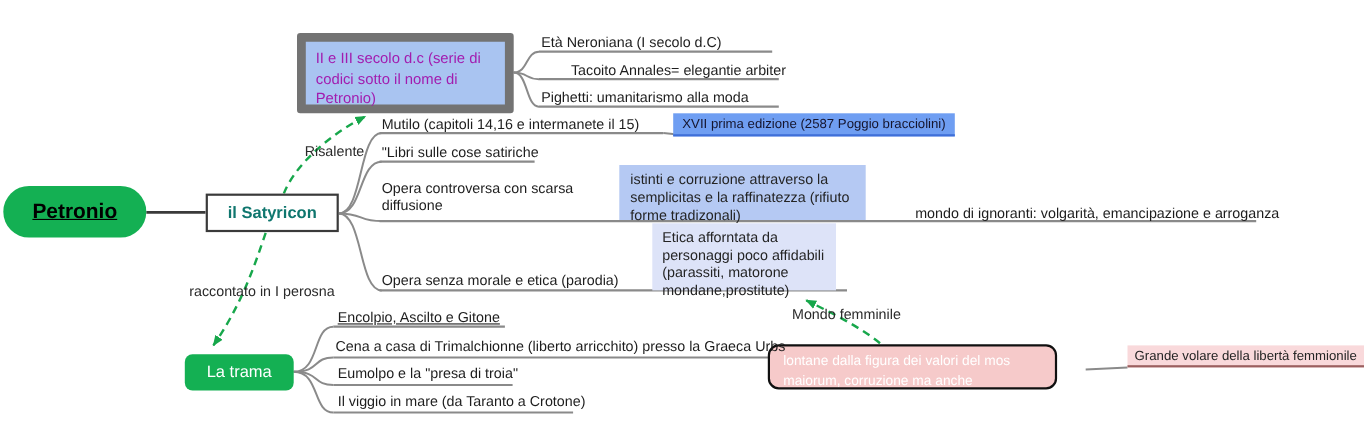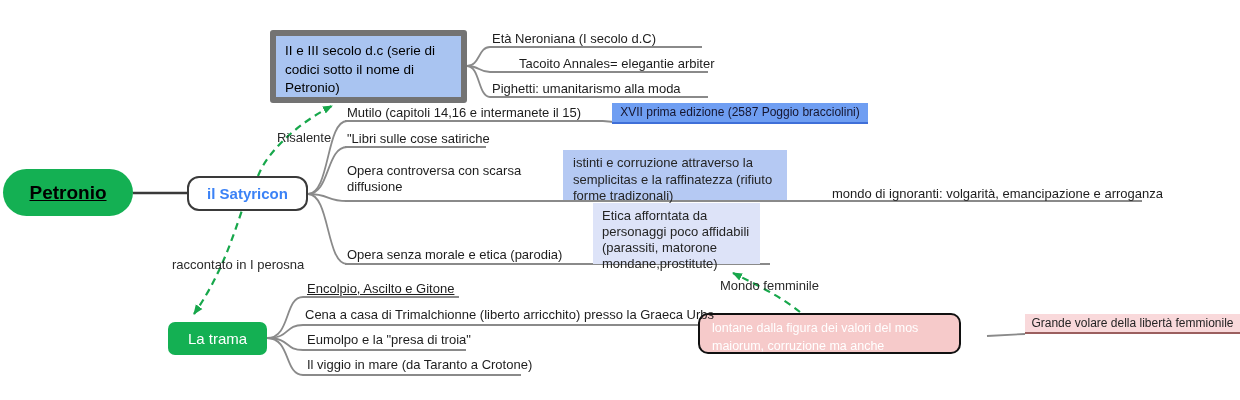--- a/index.html
+++ b/index.html
@@ -4,23 +4,23 @@
 <style>
   html,body{margin:0;padding:0;background:#ffffff;}
   #canvas{position:relative;width:1240px;height:400px;background:#ffffff;overflow:hidden;
           font-family:"Liberation Sans","DejaVu Sans",sans-serif;}
   #wires{position:absolute;left:0;top:0;width:1240px;height:400px;}
   .blabel{position:absolute;box-sizing:border-box;font-size:13px;color:#1d1d1d;white-space:nowrap;line-height:1.25;}
   .blabel.wrap{white-space:normal;}
   .node{position:absolute;box-sizing:border-box;}
   .pill{background:#14b053;color:#000000;font-weight:bold;font-size:19px;text-align:center;border-radius:24px;text-decoration:underline;}
   .greenbox{background:#14b053;color:#ffffff;font-size:15px;text-align:center;border-radius:7px;}
-  .whitebox{background:#ffffff;border:2px solid #3a3a3a;border-radius:12px;color:#3b82f6;
+  .whitebox{background:#ffffff;border:2px solid #3a3a3a;border-radius:0;color:#0f766e;
             font-weight:bold;font-size:15px;text-align:center;}
-  .bluebox{background:#a9c4f1;border:6px solid #737373;border-radius:3px;color:#000000;
+  .bluebox{background:#a9c4f1;border:8px solid #737373;border-radius:3px;color:#a21caf;
            font-size:13.5px;line-height:1.38;padding:6px 9px;}
   .istintibox{background:#b5c9f3;color:#242424;font-size:13px;line-height:1.28;padding:5px 10px;}
   .eticabox{background:#dde3f8;color:#242424;font-size:13px;line-height:1.22;padding:5px 9px;}
   .pinkbox{background:#f6caca;border:2.5px solid #101010;border-radius:10px;color:#ffffff;
            font-size:12.5px;line-height:1.45;padding:4px 12px;}
   .hl-blue{background:#6f9ef2;border-bottom:2px solid #3f6fd8;color:#15152e;font-size:12px;
            text-align:center;line-height:19px;}
   .hl-pink{background:#f9d9db;border-bottom:2px solid #9b5f5f;color:#242424;font-size:12px;
            text-align:center;line-height:18px;}
   .floatlabel{position:absolute;font-size:13px;color:#2a2a2a;white-space:nowrap;}

